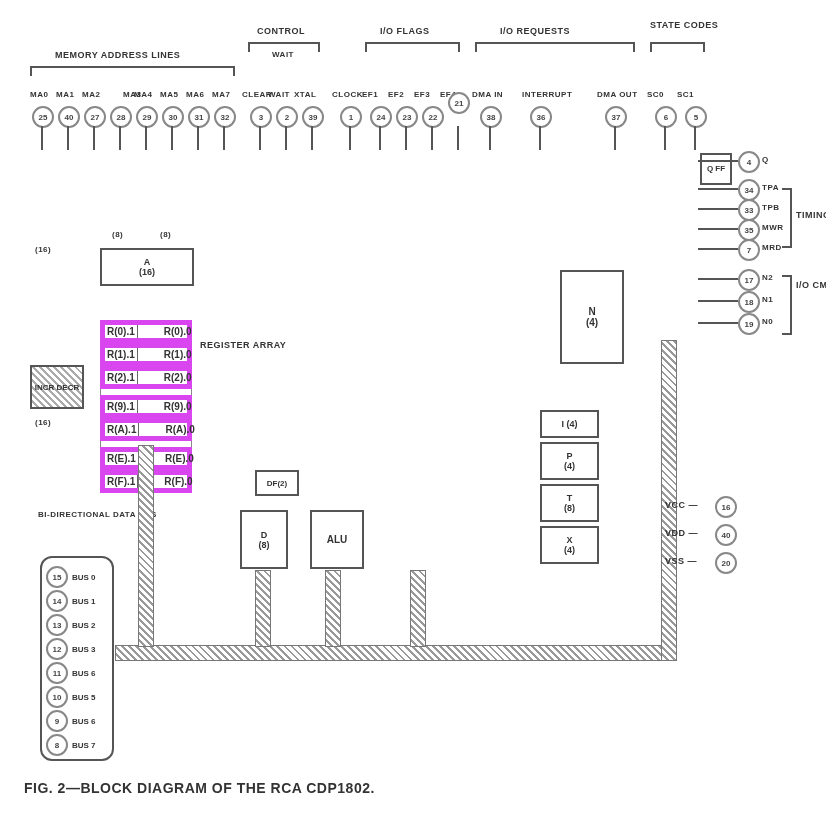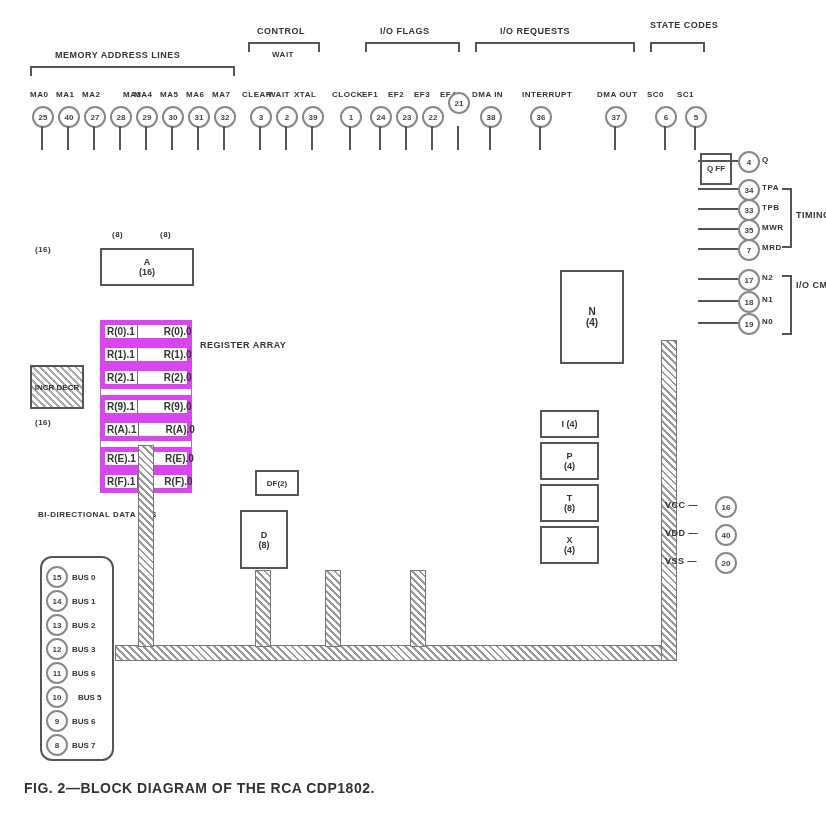--- a/index.html
+++ b/index.html
@@ -179,20 +179,23 @@
   <div class="box" style="left:520px;top:464px;width:55px;height:34px;white-space:pre;font-size:9px"><span>T
 (8)</span></div>
   <div class="box" style="left:520px;top:506px;width:55px;height:34px;white-space:pre;font-size:9px"><span>X
 (4)</span></div>
 
   <div class="box" style="left:220px;top:490px;width:44px;height:55px;white-space:pre;font-size:9px"><span>D
 (8)</span></div>
   <div class="box" style="left:235px;top:450px;width:40px;height:22px;font-size:8px">
       <span>DF(2)</span>
     </div>
+  <div class="box" style="left:290px;top:490px;width:50px;height:55px">
+      <span>ALU</span>
+    </div>
 
   <div class="label tiny center" style="left:18px;top:490px;width:80px;line-height:1.2">BI-DIRECTIONAL DATA BUS</div>
   <div class="box" style="left:20px;top:536px;width:70px;height:195px;border-radius:12px;display:block;padding-top:6px">
     <div id="busrows">
         <div style="display:flex;align-items:center;gap:4px;margin:2px 4px">
        <div class="pin" style="position:static">15</div>
        <span class="tiny" style="font-weight:bold">BUS 0</span>
      </div>
         <div style="display:flex;align-items:center;gap:4px;margin:2px 4px">
        <div class="pin" style="position:static">14</div>
@@ -203,21 +206,21 @@
        <span class="tiny" style="font-weight:bold">BUS 2</span>
      </div>
         <div style="display:flex;align-items:center;gap:4px;margin:2px 4px">
        <div class="pin" style="position:static">12</div>
        <span class="tiny" style="font-weight:bold">BUS 3</span>
      </div>
         <div style="display:flex;align-items:center;gap:4px;margin:2px 4px">
        <div class="pin" style="position:static">11</div>
        <span class="tiny" style="font-weight:bold">BUS 6</span>
      </div>
-        <div style="display:flex;align-items:center;gap:10px;margin:2px 4px">
+        <div style="display:flex;align-items:center;gap:4px;margin:2px 4px">
        <div class="pin" style="position:static">10</div>
        <span class="tiny" style="font-weight:bold">BUS 5</span>
      </div>
         <div style="display:flex;align-items:center;gap:4px;margin:2px 4px">
        <div class="pin" style="position:static">9</div>
        <span class="tiny" style="font-weight:bold">BUS 6</span>
      </div>
         <div style="display:flex;align-items:center;gap:4px;margin:2px 4px">
        <div class="pin" style="position:static">8</div>
        <span class="tiny" style="font-weight:bold">BUS 7</span>

